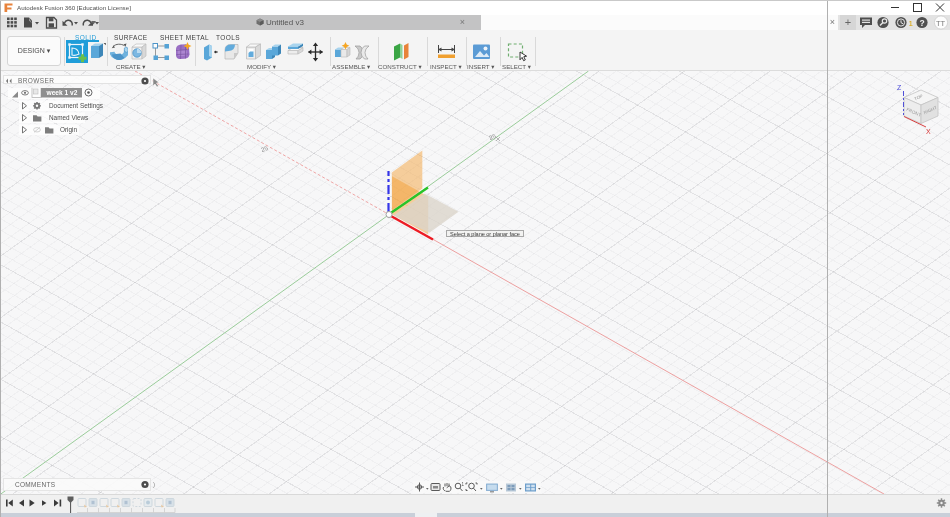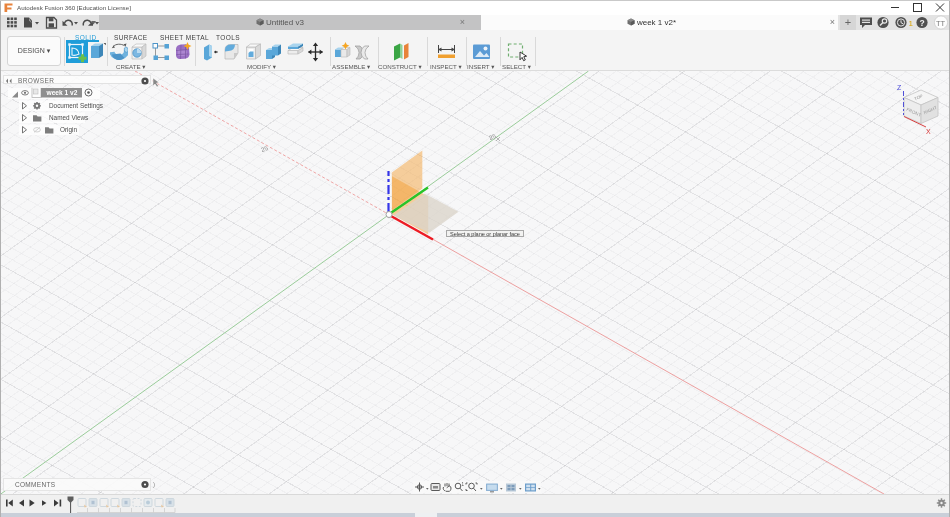--- a/index.html
+++ b/index.html
@@ -1,17 +1,17 @@
 <!DOCTYPE html>
 <html><head>
 <meta charset="utf-8">
 <style>
 * { margin:0; padding:0; box-sizing:border-box; }
 html,body { width:950px; height:517px; overflow:hidden; font-family:"Liberation Sans", sans-serif; }
-#app { position:relative; width:950px; height:517px; background:#e5e5e5; }
+#app { position:relative; width:828px; height:517px; background:#e5e5e5; }
 
 
 #titlebar { position:absolute; left:0; top:0; width:950px; height:15px; background:#ffffff; }
 #titlebar .title { position:absolute; left:17px; font-size:6.2px; color:#4f4f4f; top:4px; }
 #winbtns { position:absolute; right:0; top:0; height:15px; }
 
 
 #tabbar { position:absolute; left:0; top:15px; width:950px; height:15px; background:#e3e3e3; }
 #qat { position:absolute; left:0; top:0; width:99px; height:15px; background:#e3e3e3; }
 .tab-inactive { position:absolute; left:99px; top:0; width:382px; height:15px; background:#c3c3c4; }
@@ -109,25 +109,20 @@
     </div>
     <div class="tab-inactive">
       <div class="tablabel" style="padding-right:20px"><svg width="8" height="8" style="vertical-align:-1px;margin-right:2px">
             <polygon points="4,0.5 7.5,2.2 7.5,5.8 4,7.5 0.5,5.8 0.5,2.2" fill="#6e6e6e"></polygon>
             <polygon points="4,0.5 7.5,2.2 4,4 0.5,2.2" fill="#8a8a8a"></polygon>
             <polygon points="4,4 7.5,2.2 7.5,5.8 4,7.5" fill="#5a5a5a"></polygon>
           </svg>Untitled v3</div>
       <div style="position:absolute;right:16px;top:2px;font-size:9px;color:#777">×</div>
     </div>
     <div class="tab-active">
-      <div class="tablabel" style="color:#333;padding-right:16px"><svg width="8" height="8" style="vertical-align:-1px;margin-right:2px">
-            <polygon points="4,0.5 7.5,2.2 7.5,5.8 4,7.5 0.5,5.8 0.5,2.2" fill="#6e6e6e"></polygon>
-            <polygon points="4,0.5 7.5,2.2 4,4 0.5,2.2" fill="#8a8a8a"></polygon>
-            <polygon points="4,4 7.5,2.2 7.5,5.8 4,7.5" fill="#5a5a5a"></polygon>
-          </svg>week 1 v2*</div>
       <div style="position:absolute;right:3px;top:2px;font-size:9px;color:#777">×</div>
     </div>
     <div id="plusbtn">+</div>
     <svg width="94" height="15" viewBox="0 1.5 94 15" style="position:absolute;left:856px;top:0">
       <g fill="#4f4f4f">
         <path d="M4,4 l12,0 l0,7.5 l-7,0 l-3,3 l0,-3 l-2,0 Z"></path>
         <rect x="6" y="6" width="8" height="1.2" fill="#e3e3e3"></rect>
         <rect x="6" y="8.3" width="8" height="1.2" fill="#e3e3e3"></rect>
       </g>
       <g>

